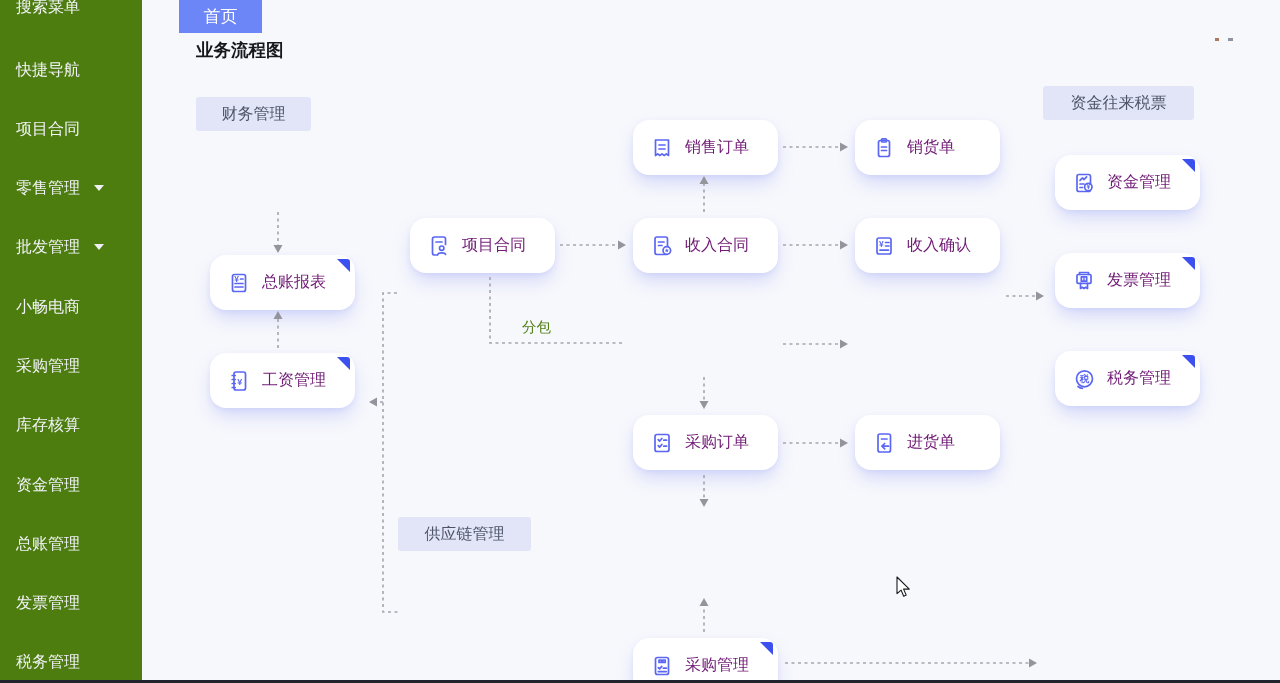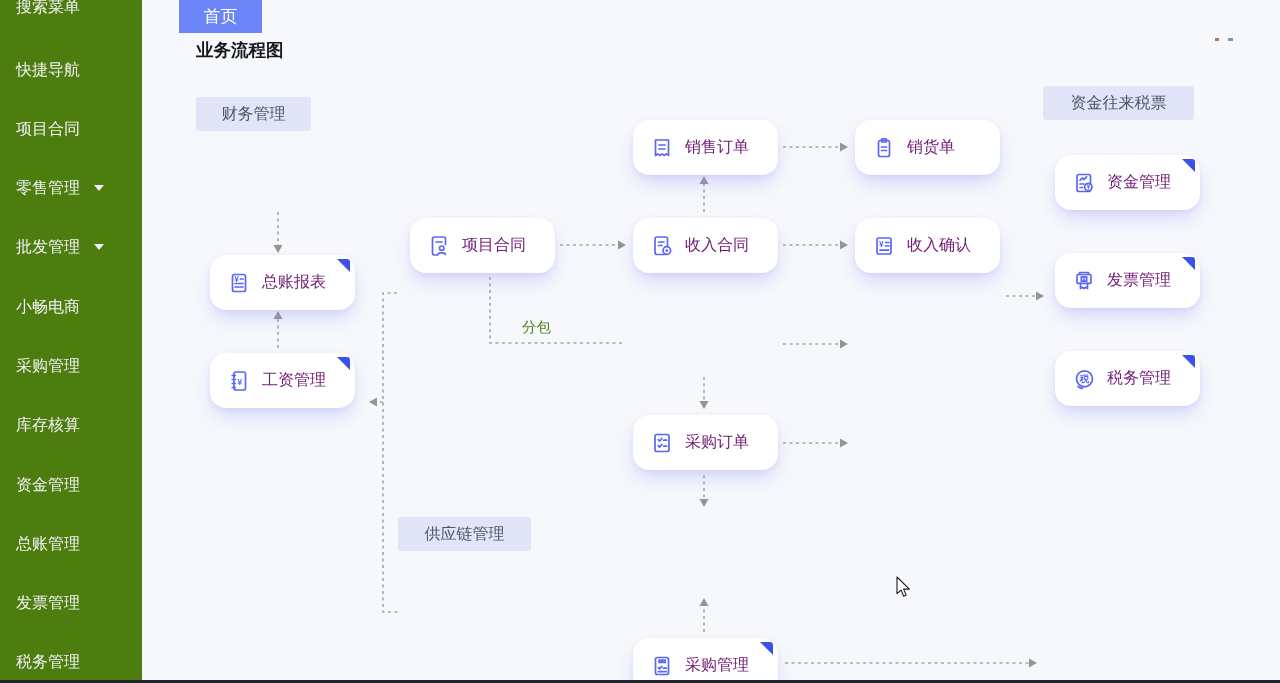--- a/index.html
+++ b/index.html
@@ -145,20 +145,30 @@
   <div class="node" style="left:633px;top:415px">
     <svg width="24" height="24" viewBox="0 0 24 24">
         <g class="ic">
           <rect x="5" y="3.5" width="14" height="17" rx="2"></rect>
           <path d="M8.2 8.7l1.4 1.4 2.3-2.6 M13.8 9.2h2.8 M8.2 14.7l1.4 1.4 2.3-2.6 M13.8 15.2h2.8"></path>
         </g>
       </svg>
     <span>采购订单</span>
   </div>
 
+  <div class="node" style="left:855px;top:415px">
+    <svg width="24" height="24" viewBox="0 0 24 24">
+        <g class="ic">
+          <rect x="6" y="3" width="12.5" height="18" rx="2"></rect>
+          <path d="M9.5 8h5.5"></path>
+          <path d="M16.5 15.2H10.2 M12.7 12.5l-2.8 2.7 2.8 2.7"></path>
+        </g>
+      </svg>
+    <span>进货单</span>
+  </div>
 
 
   <div class="node" style="left:633px;top:638px">
     <svg width="24" height="24" viewBox="0 0 24 24">
         <g class="ic">
           <rect x="5.5" y="3.5" width="13" height="17" rx="2"></rect>
           <rect x="9" y="6" width="2.4" height="2.4"></rect>
           <rect x="12.8" y="6" width="2.4" height="2.4"></rect>
           <path d="M8.3 13.6l1.3 1.3 2.2-2.5 M13.4 14.2h3 M8.3 17.6h8"></path>
         </g>

